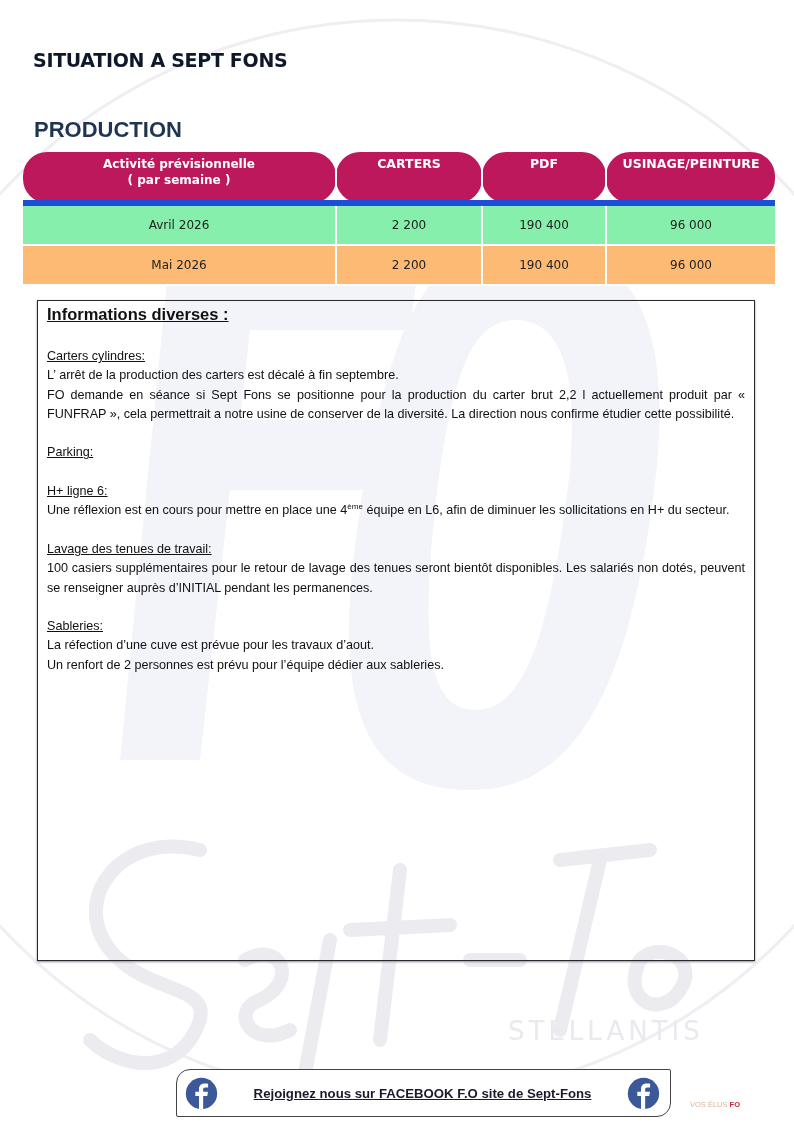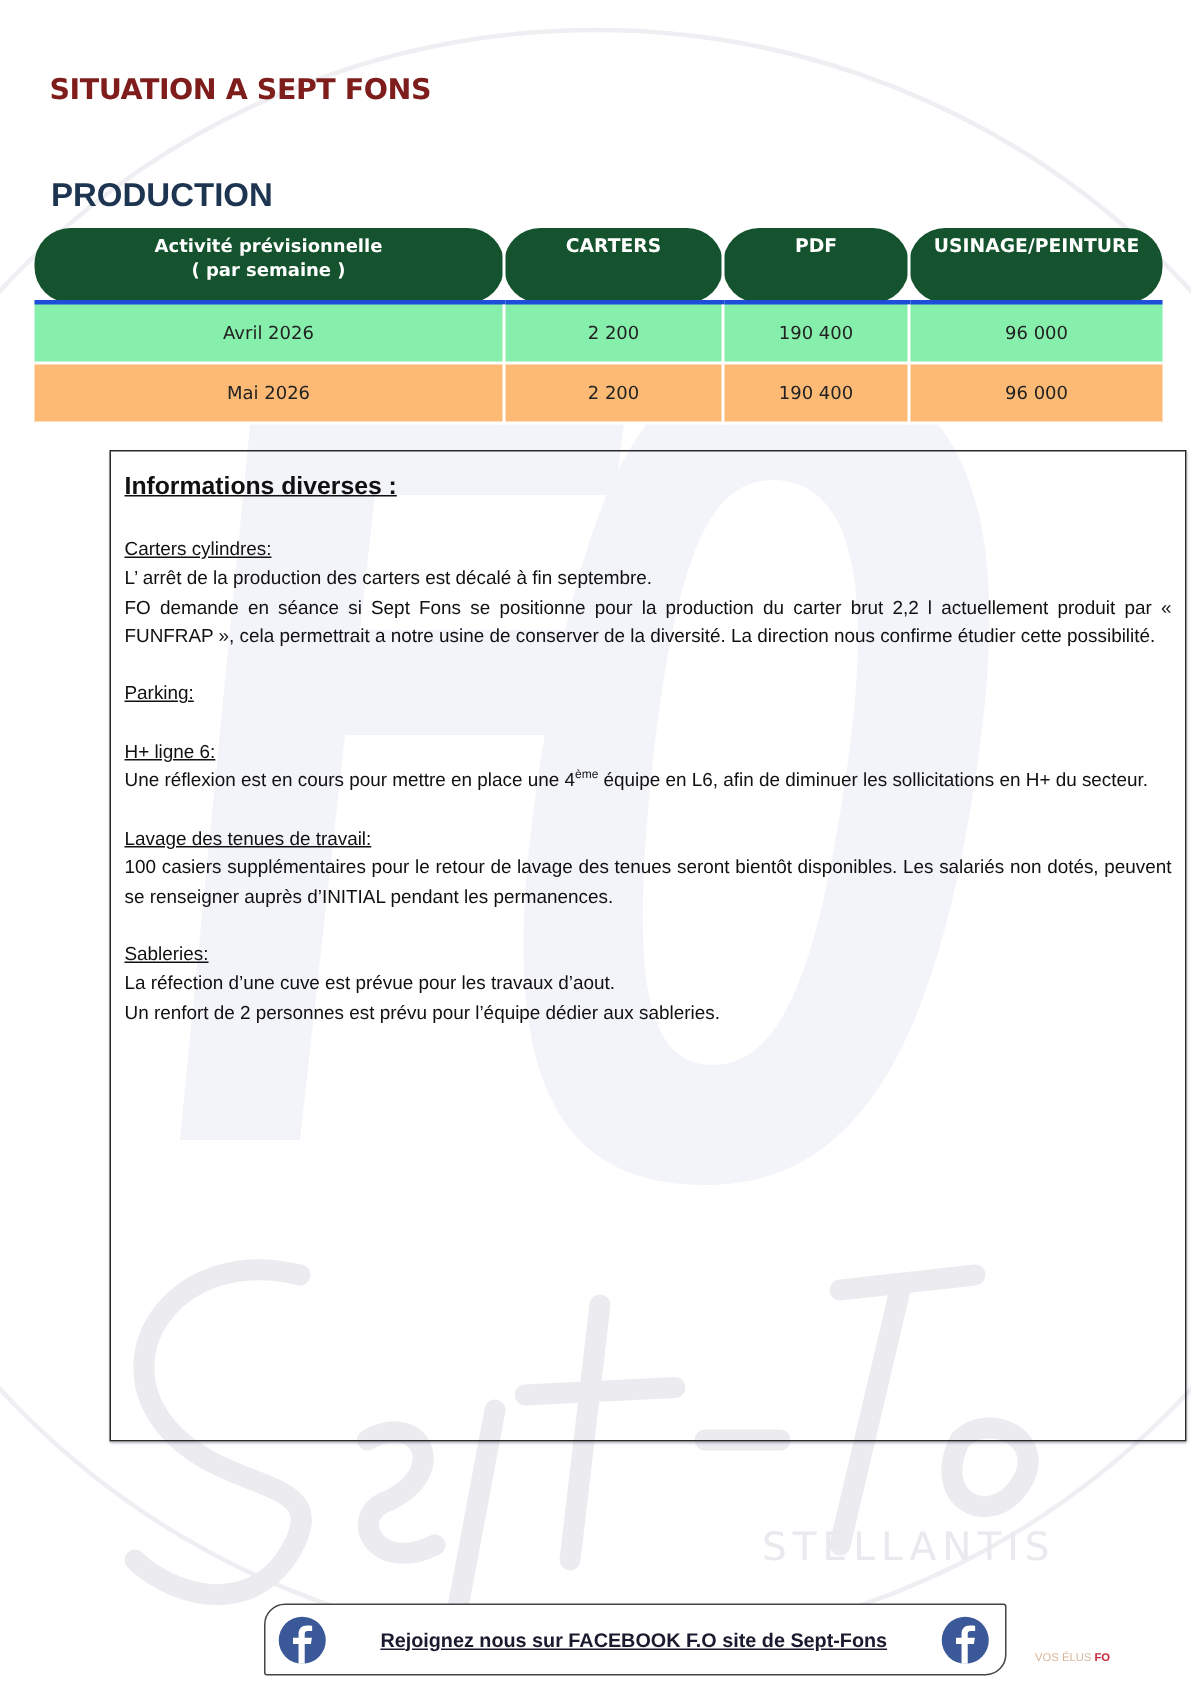--- a/index.html
+++ b/index.html
@@ -5,55 +5,54 @@
   html, body { margin: 0; padding: 0; }
   body {
     width: 794px; height: 1126px; position: relative; overflow: hidden;
     background: #ffffff;
     font-family: "Liberation Sans", sans-serif;
   }
   .watermark { position: absolute; inset: 0; pointer-events: none; z-index: 0; }
   .page-title {
     position: absolute; left: 33px; top: 49px;
     font-family: "DejaVu Sans", sans-serif; font-weight: bold;
-    font-size: 19px; color: #7f1d1d; letter-spacing: -0.3px;
+    font-size: 19px; color: #0f172a; letter-spacing: -0.3px;
     z-index: 2;
   }
   .section-title {
     position: absolute; left: 34px; top: 117px;
     font-family: "Liberation Sans", sans-serif; font-weight: bold;
     font-size: 22px; color: #1e3552; z-index: 2;
   }
   table.prod {
     position: absolute; left: 23px; top: 152px; width: 752px;
     border-collapse: collapse; z-index: 2;
     font-family: "DejaVu Sans", sans-serif; font-size: 12px;
   }
   table.prod th {
-    background: #14532d; color: #ffffff; font-weight: bold;
+    background: #be185d; color: #ffffff; font-weight: bold;
     height: 44px; padding: 4px 6px 0; vertical-align: top;
-    border-right: 2px solid #ffffff; border-bottom: 3px solid #1d4ed8;
+    border-right: 2px solid #ffffff; border-bottom: 6px solid #1d4ed8;
     font-size: 12.5px; line-height: 16px; text-align: center; border-radius: 24px;
   }
   table.prod th.first { font-size: 12px; line-height: 16px; }
   table.prod td {
     height: 36px; text-align: center; color: #222;
     border-right: 2px solid #ffffff; border-bottom: 2px solid #ffffff;
     font-size: 12px;
   }
   table.prod tr.r0 td { background: #86efac; }
   table.prod tr.r1 td { background: #fdba74; }
   table.prod th:last-child, table.prod td:last-child { border-right: none; }
   .info-box {
     position: absolute; left: 37px; top: 300px; width: 718px; height: 661px;
     border: 1px solid #2a2a2a; box-shadow: 0 1px 2px #8a8fa8;
-    z-index: 2; box-sizing: border-box; padding: 12px 9px 0 9px;
+    z-index: 2; box-sizing: border-box; padding: 2px 9px 0 9px;
     font-family: "Liberation Sans", sans-serif; font-size: 12.6px; color: #111;
     line-height: 19.3px;
-    margin-left: 36px;
   }
   .info-title {
     font-weight: bold; font-size: 16.5px; text-decoration: underline;
     margin: 0 0 22px 0; line-height: 22px; color: #111;
   }
   .info-section { margin-bottom: 19.3px; }
   .info-heading { text-decoration: underline; }
   .info-p { text-align: justify; }
   sup { font-size: 8px; line-height: 0; }
   .fb-banner {

